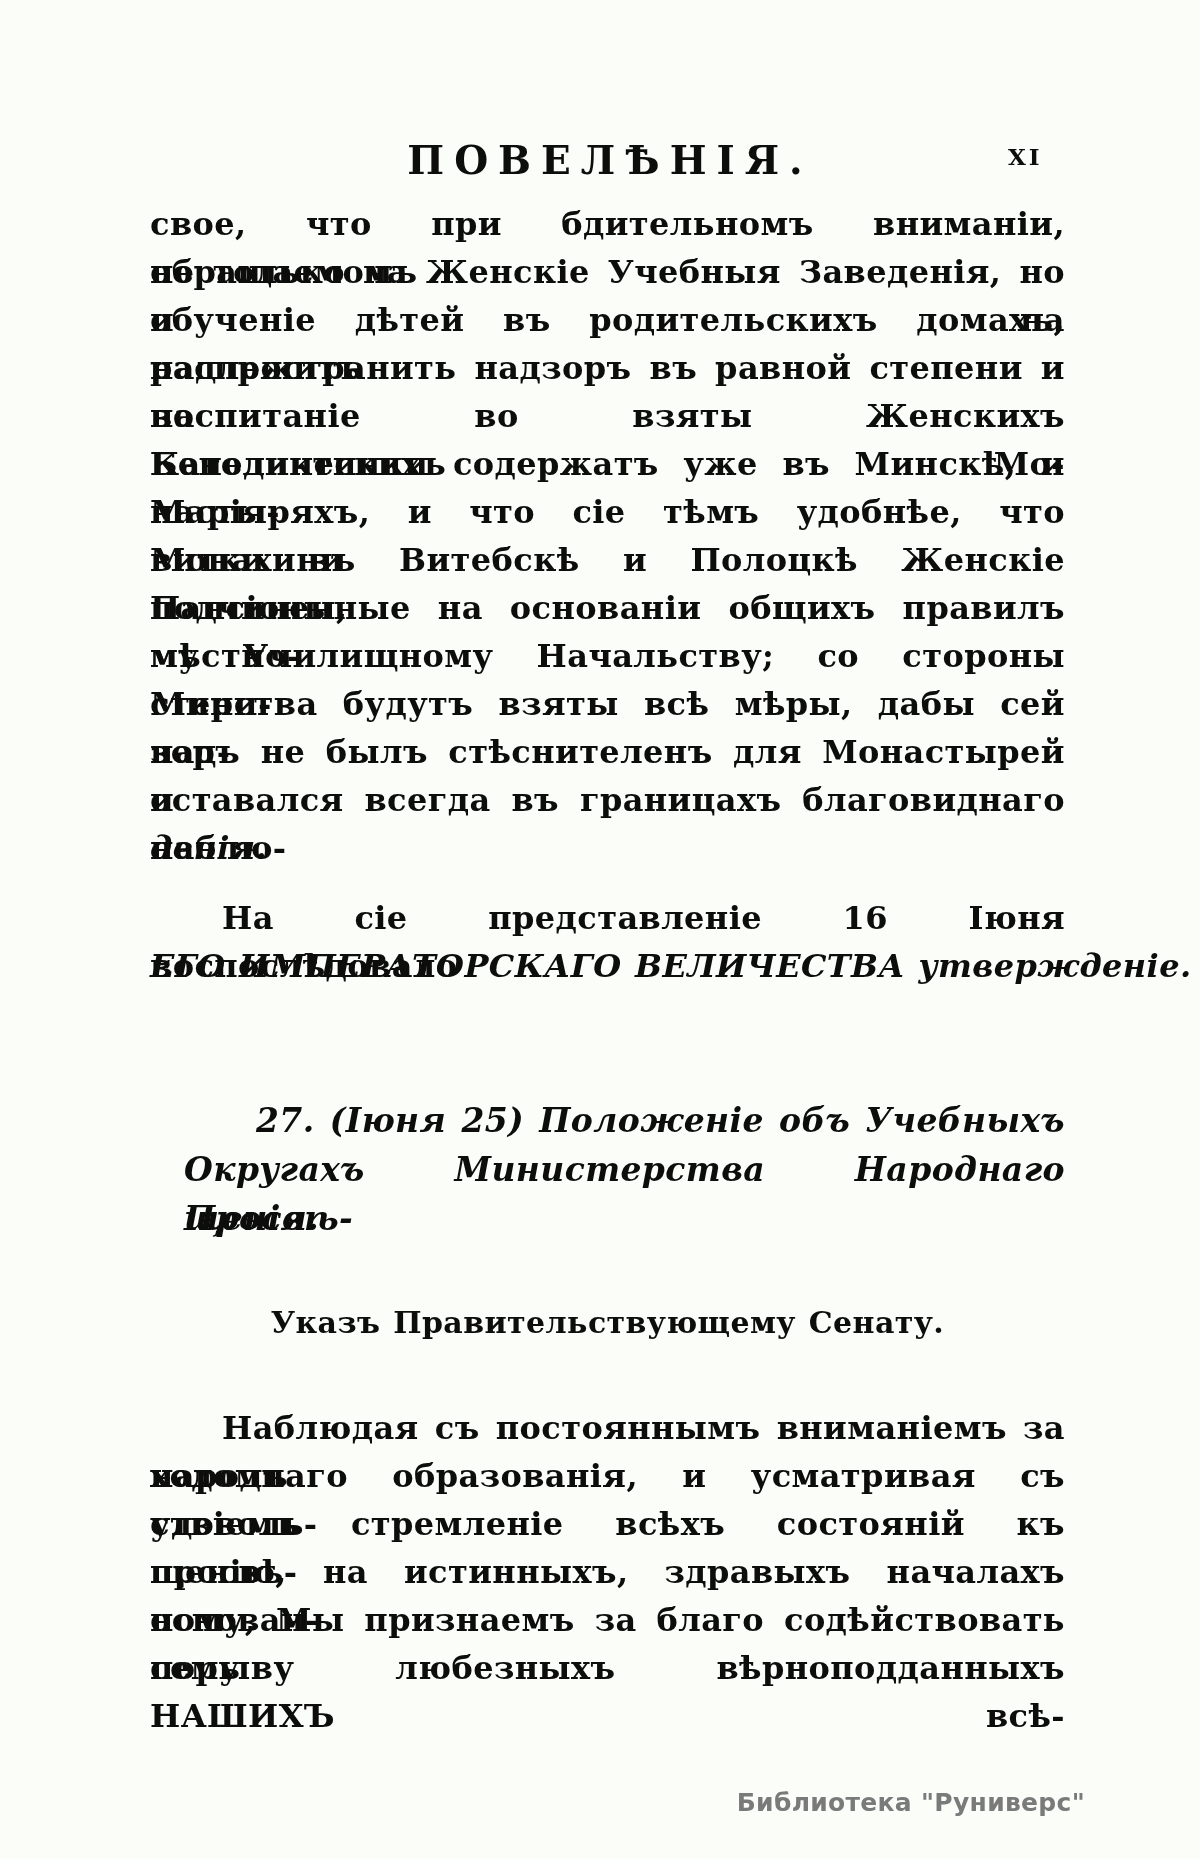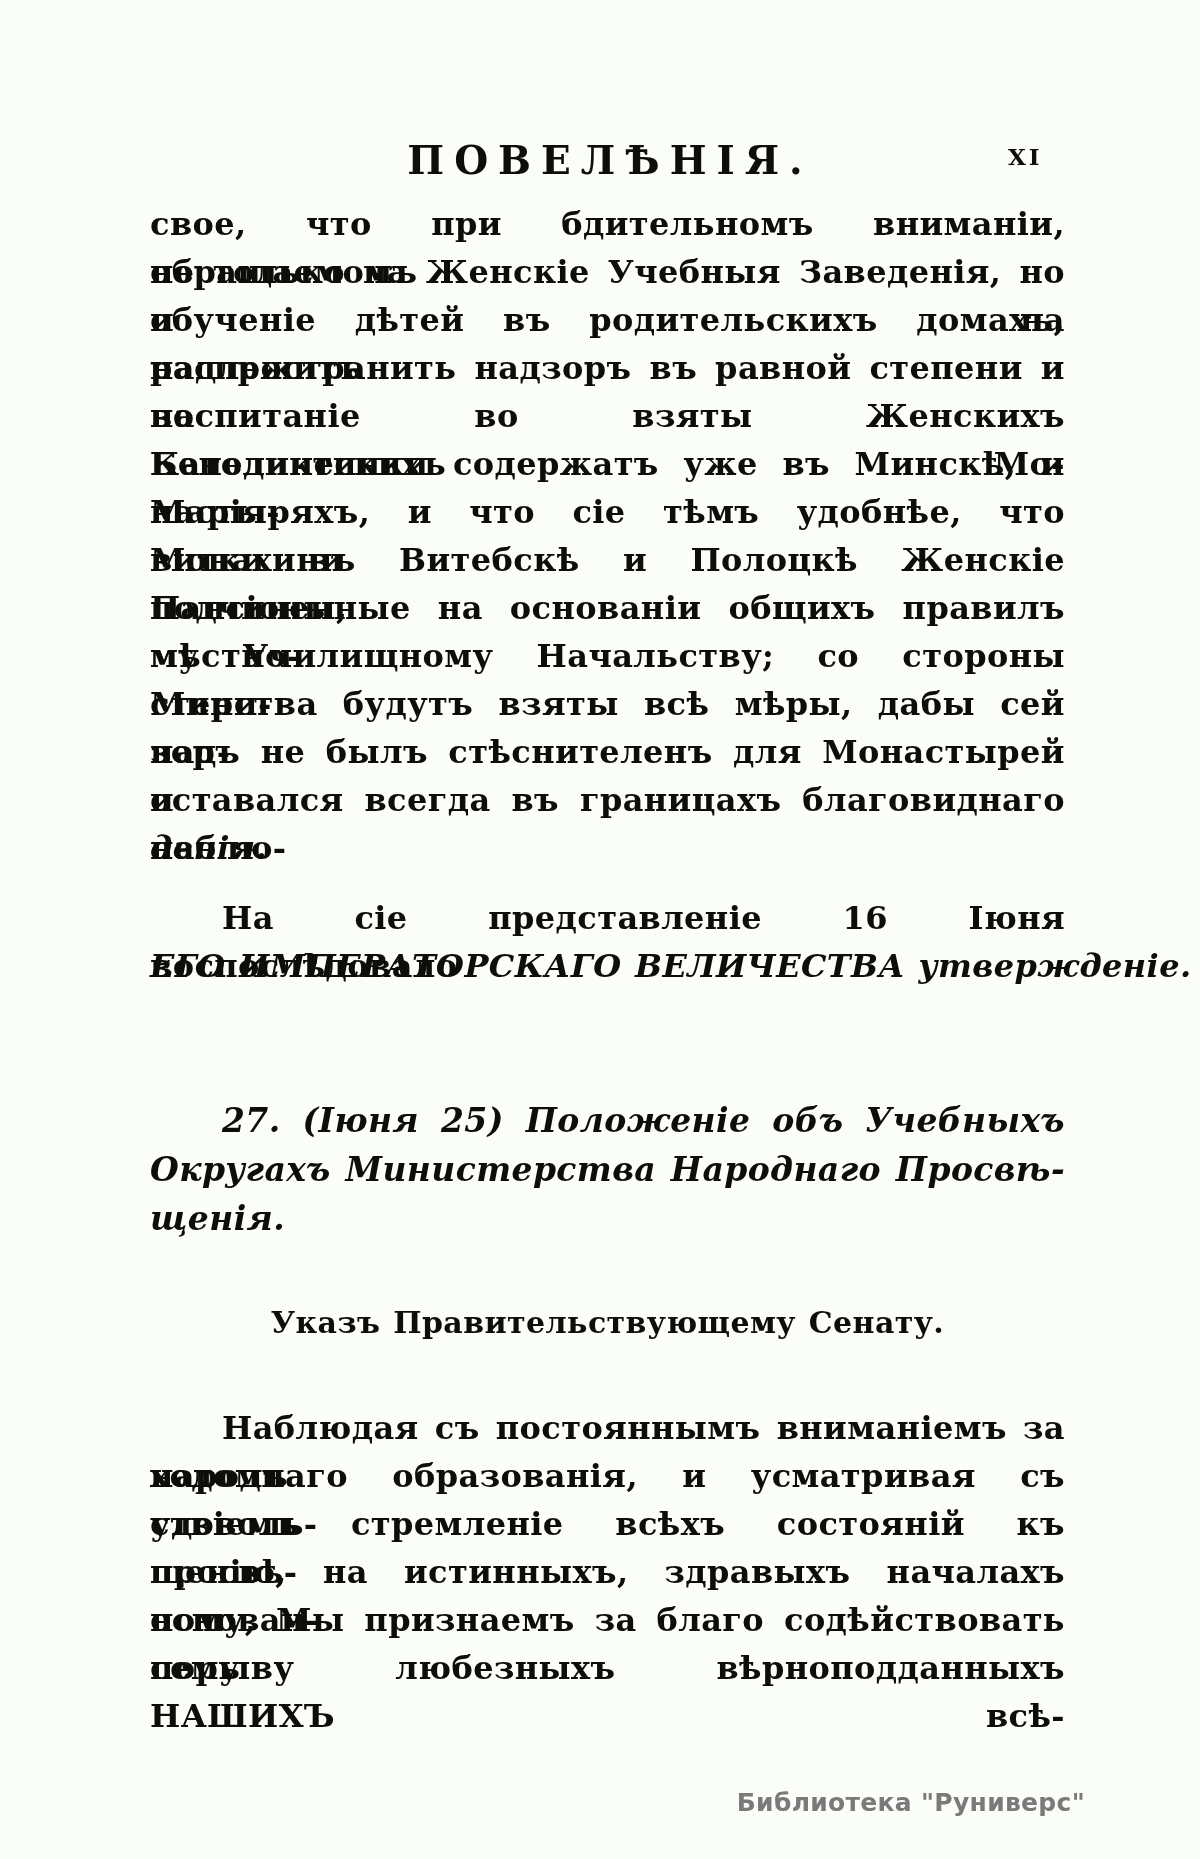--- a/index.html
+++ b/index.html
@@ -67,21 +67,21 @@
     text-indent: 72px;
   }
   #para1 { top: 200px; }
   #para2 { top: 894px; }
   #section-heading {
     top: 1096px;
     font-style: italic;
     font-size: 33px;
     line-height: 49px;
   }
-  #section-heading .line { height: 49px; }
+  #section-heading .line { height: 49px; margin-left: 34px; }
   #subheading {
     top: 1299px;
     text-align: center;
     font-size: 30px;
   }
   #para3 { top: 1404px; }
   
   .watermark {
     position: absolute;
     top: 1788px;

